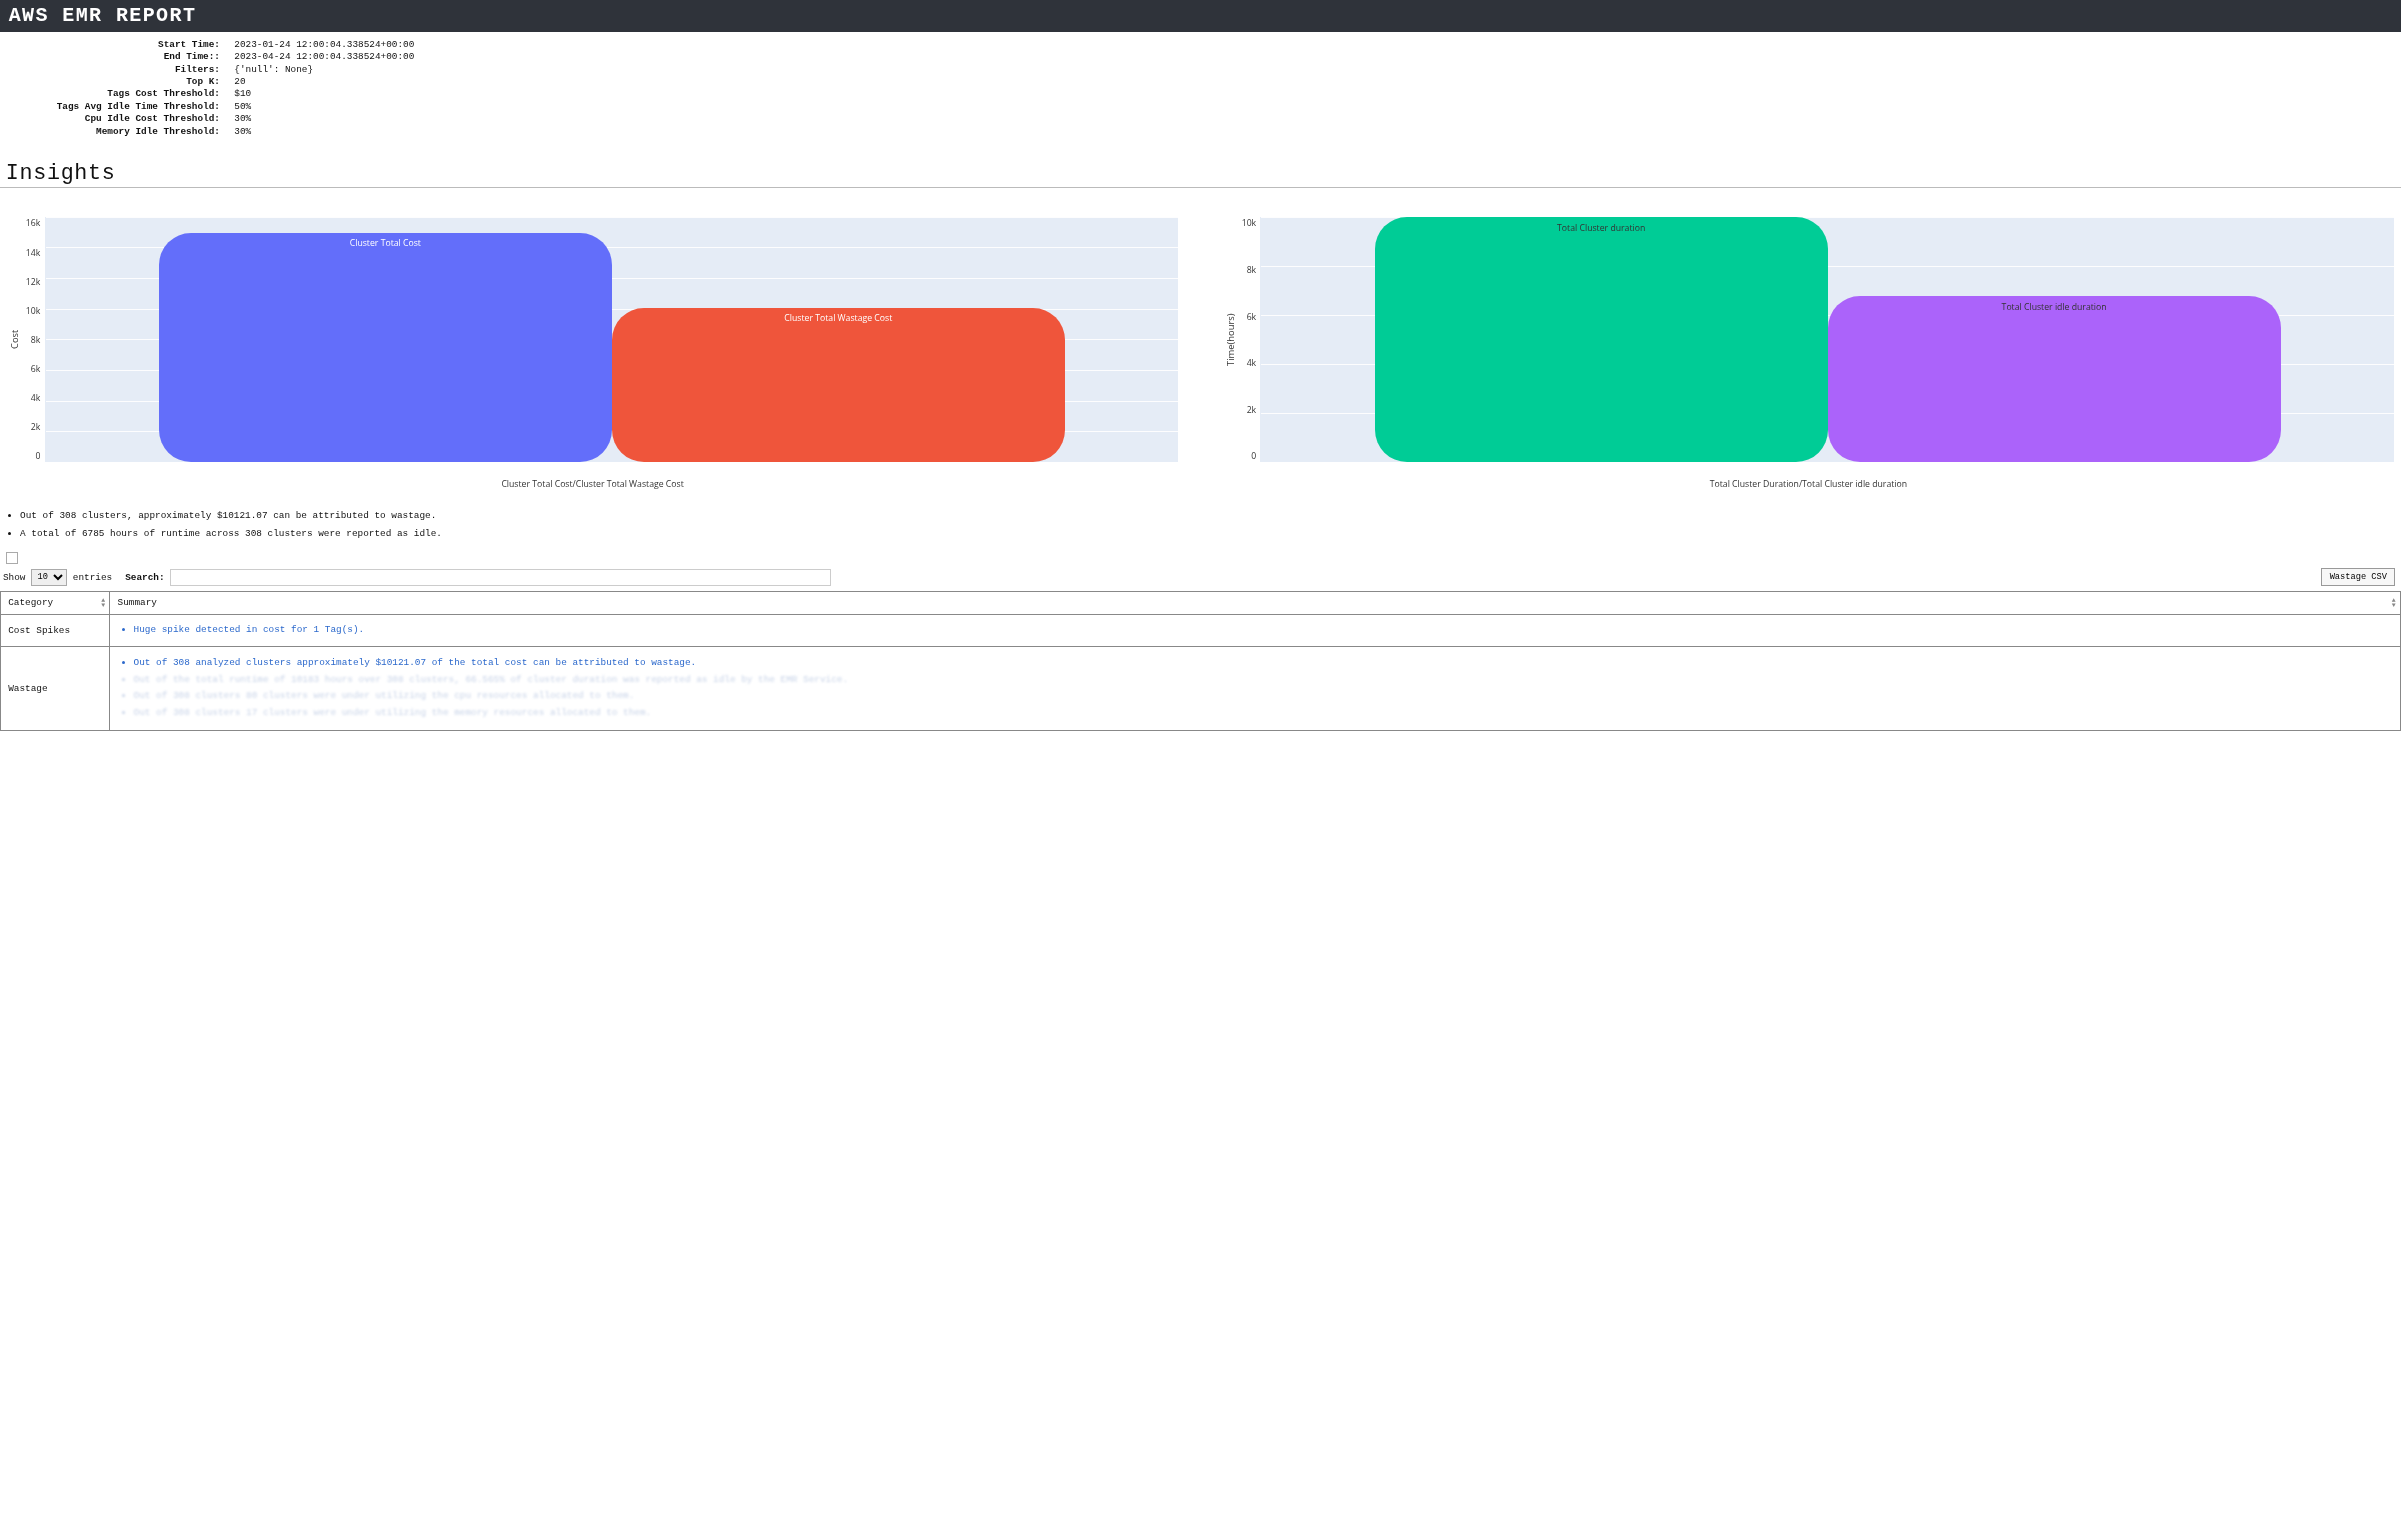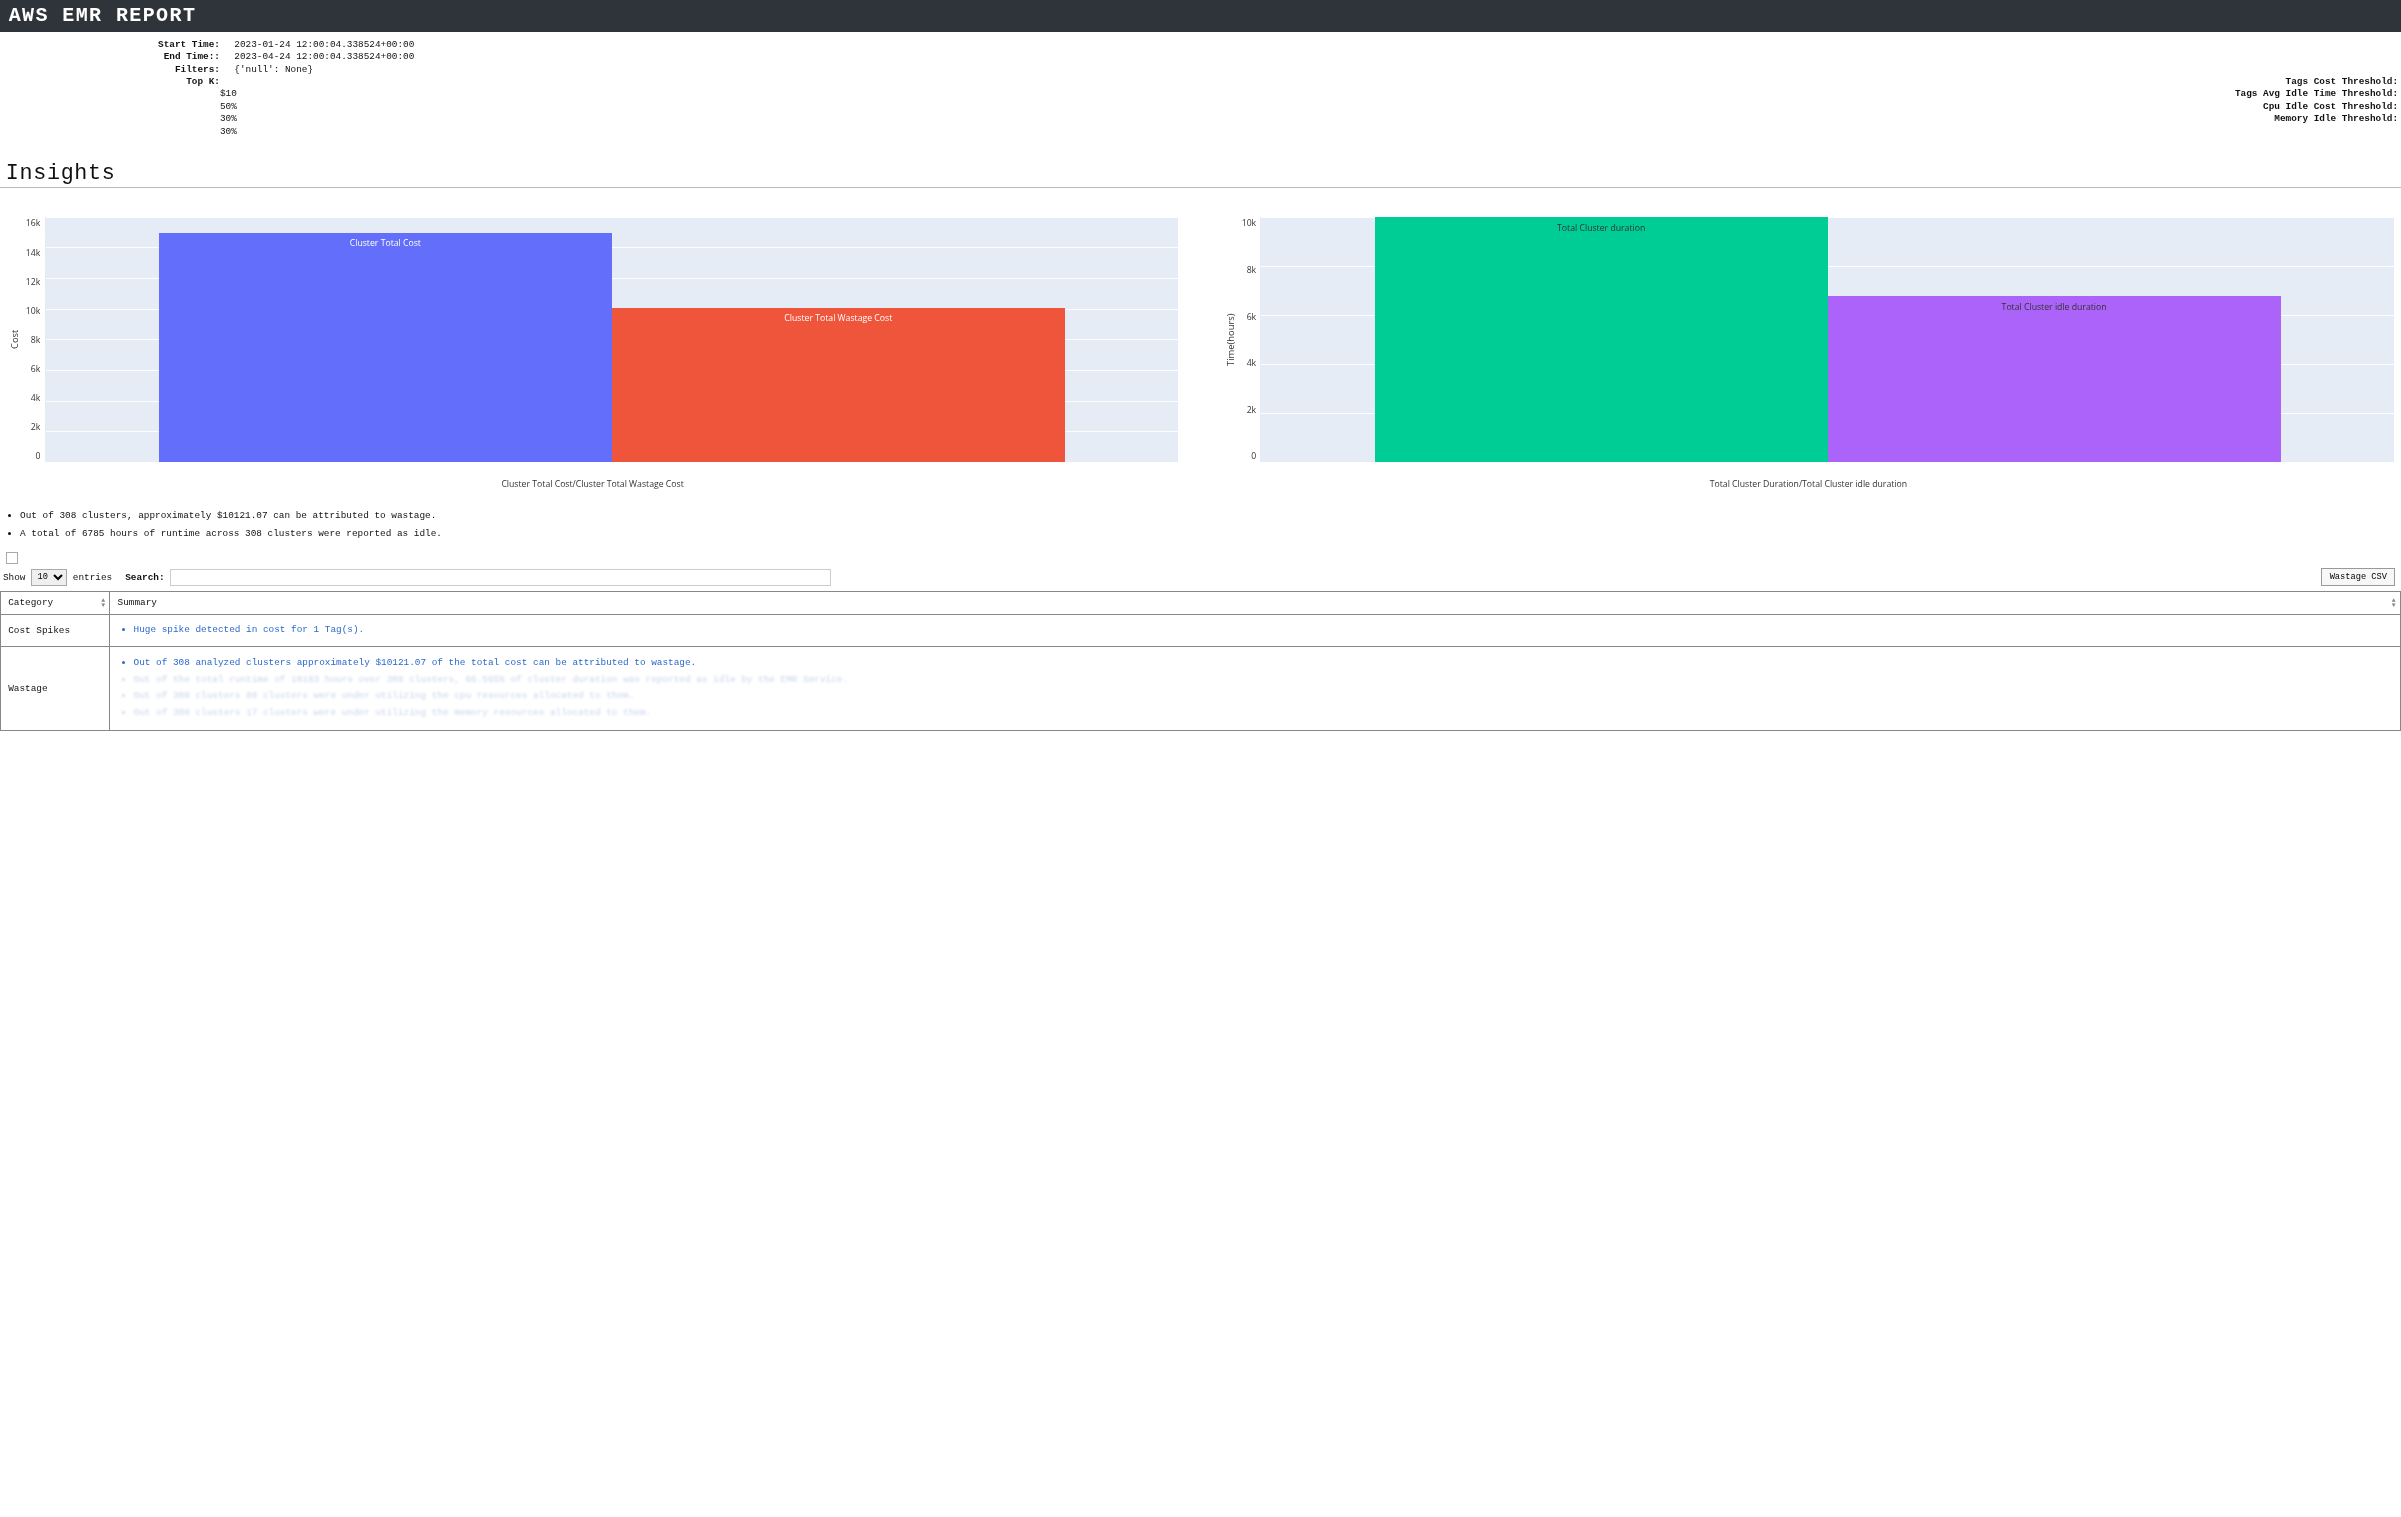--- a/index.html
+++ b/index.html
@@ -100,20 +100,21 @@
     justify-content:center;
     align-items:flex-end;
     height:100%;
   }
   .bar {
     width: 100%;
     position: relative;
     display:flex;
     justify-content:center;
     align-items:flex-start;
+    border-radius:32px;
   }
   .bar-label {
     position: relative;
     top: 4.3px;
     font-family: "Open Sans", Arial, sans-serif;
     font-size: 8.7px;
     color: #fff;
     white-space: nowrap;
   }
   .bar-label.dark { color: #333; }
@@ -221,20 +222,21 @@
     <div></div>
     <div class="meta-value">2023-01-24 12:00:04.338524+00:00</div>
     <div class="meta-label">End Time::</div>
     <div></div>
     <div class="meta-value">2023-04-24 12:00:04.338524+00:00</div>
     <div class="meta-label">Filters:</div>
     <div></div>
     <div class="meta-value">{'null': None}</div>
     <div class="meta-label">Top K:</div>
     <div></div>
+    <div class="meta-value">20</div>
     <div class="meta-label">Tags Cost Threshold:</div>
     <div></div>
     <div class="meta-value">$10</div>
     <div class="meta-label">Tags Avg Idle Time Threshold:</div>
     <div></div>
     <div class="meta-value">50%</div>
     <div class="meta-label">Cpu Idle Cost Threshold:</div>
     <div></div>
     <div class="meta-value">30%</div>
     <div class="meta-label">Memory Idle Threshold:</div>

